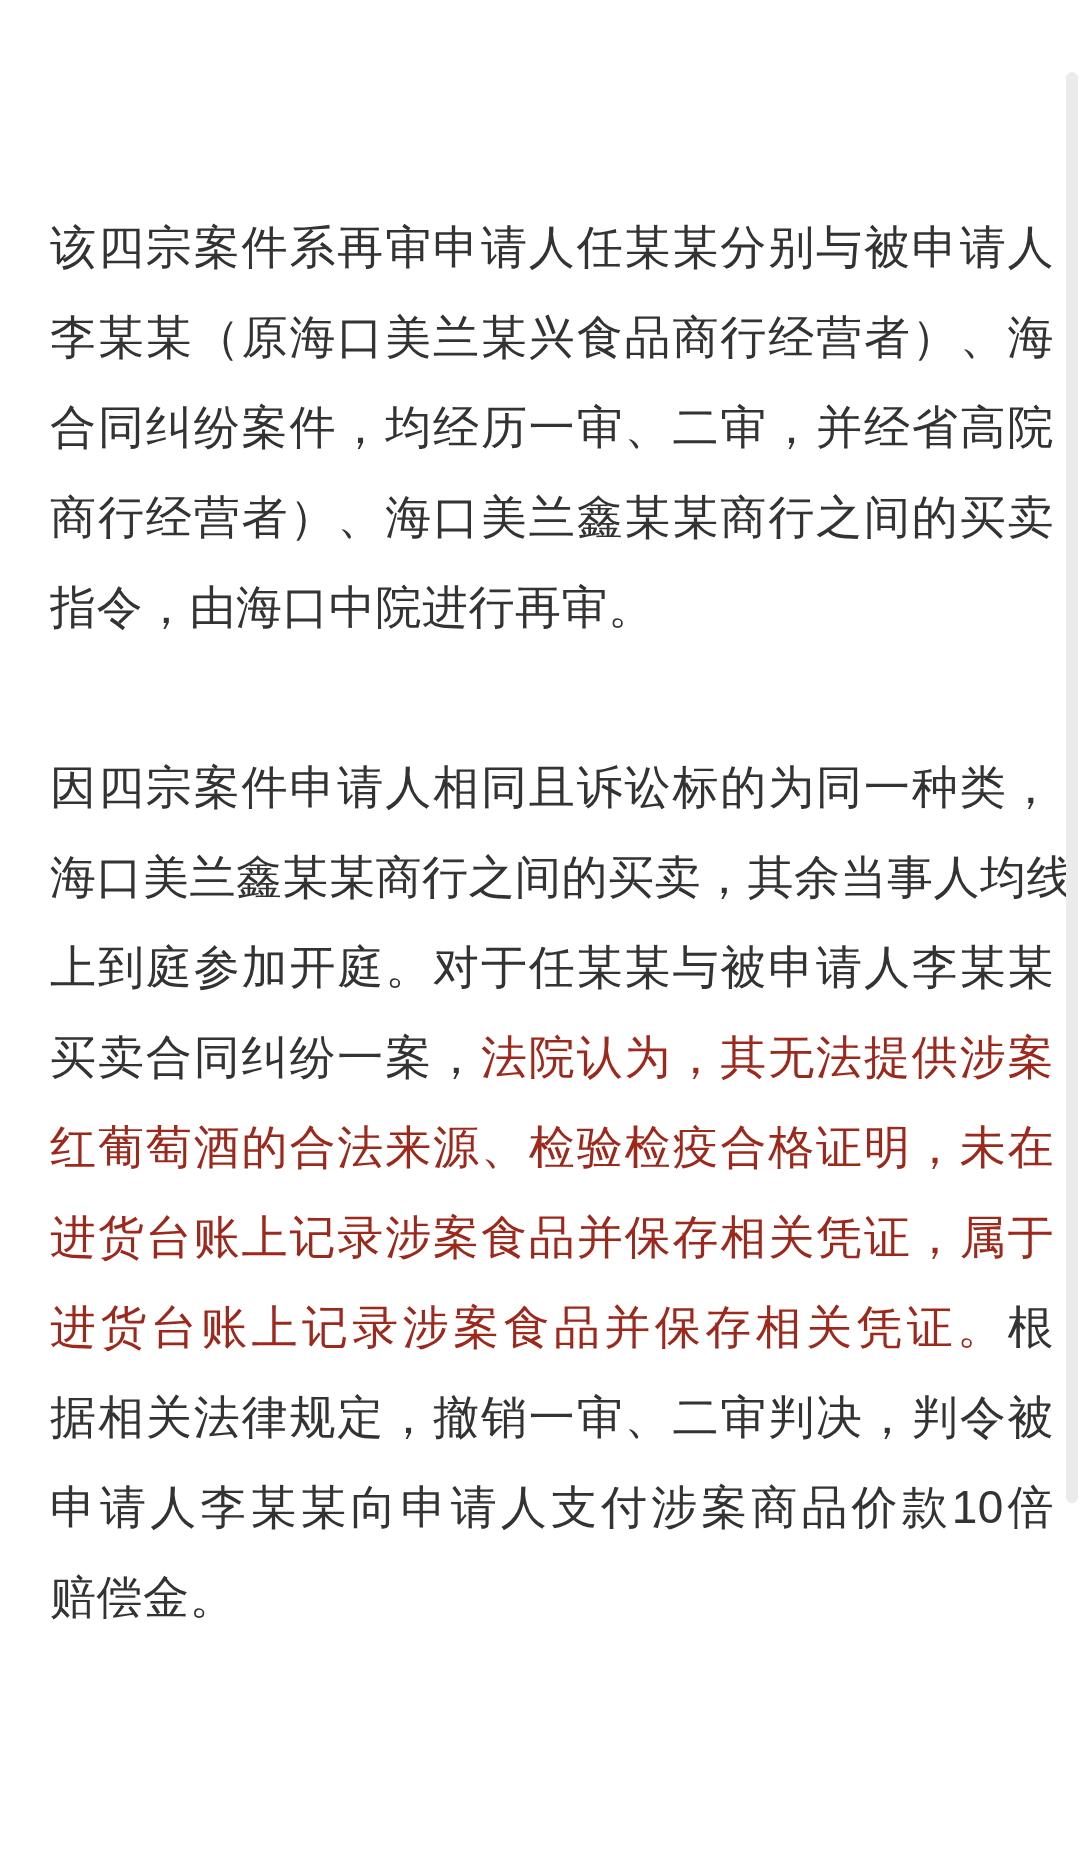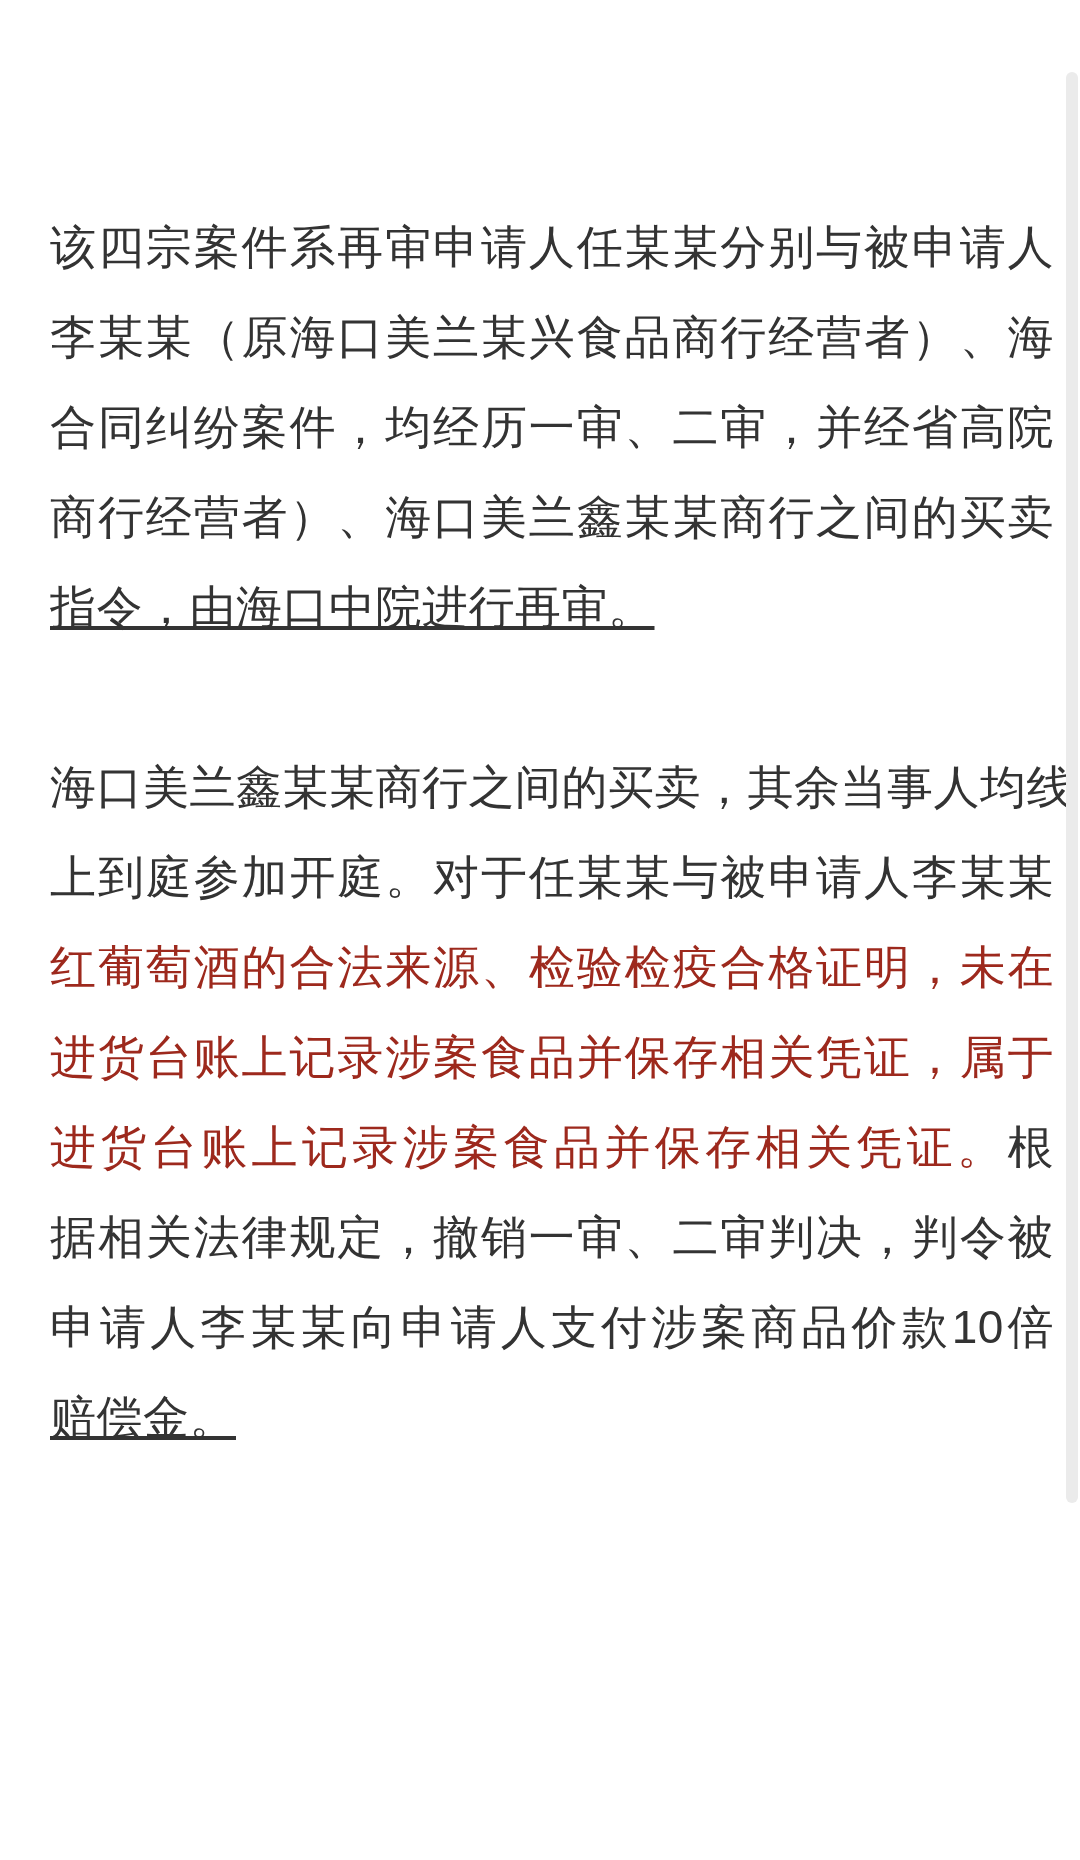--- a/index.html
+++ b/index.html
@@ -24,21 +24,20 @@
   }
   .paragraph { margin: 0 0 90px 0; }
   .paragraph:last-child { margin-bottom: 0; }
   .line {
     text-align: justify;
     text-align-last: justify;
     white-space: nowrap;
   }
   .line.final {
     text-align-last: left;
-    text-decoration: underline;
   }
   .seg { color: var(--text, #333333); }
   .seg.hl { color: var(--hl, #9D291D); }
   .scrollbar-thumb {
     position: absolute;
     right: 2px;
     top: 72px;
     width: 12px;
     height: 1431px;
     border-radius: 6px;
@@ -51,22 +50,24 @@
 <div class="page">
   <div class="article" id="article">
       <div class="paragraph">
         <div class="line"><span class="seg">该四宗案件系再审申请人任某某分别与被申请人</span></div>
         <div class="line"><span class="seg">李某某（原海口美兰某兴食品商行经营者）、海</span></div>
         <div class="line"><span class="seg">合同纠纷案件，均经历一审、二审，并经省高院</span></div>
         <div class="line"><span class="seg">商行经营者）、海口美兰鑫某某商行之间的买卖</span></div>
         <div class="line final"><span class="seg">指令，由海口中院进行再审。</span></div>
       </div>
       <div class="paragraph">
+        <div class="line"><span class="seg">因四宗案件申请人相同且诉讼标的为同一种类，</span></div>
         <div class="line"><span class="seg">海口美兰鑫某某商行之间的买卖，其余当事人均线</span></div>
         <div class="line"><span class="seg">上到庭参加开庭。对于任某某与被申请人李某某</span></div>
+        <div class="line"><span class="seg">买卖合同纠纷一案，</span><span class="seg hl">法院认为，其无法提供涉案</span></div>
         <div class="line"><span class="seg hl">红葡萄酒的合法来源、检验检疫合格证明，未在</span></div>
         <div class="line"><span class="seg hl">进货台账上记录涉案食品并保存相关凭证，属于</span></div>
         <div class="line"><span class="seg hl">进货台账上记录涉案食品并保存相关凭证。</span><span class="seg">根</span></div>
         <div class="line"><span class="seg">据相关法律规定，撤销一审、二审判决，判令被</span></div>
         <div class="line"><span class="seg">申请人李某某向申请人支付涉案商品价款10倍</span></div>
         <div class="line final"><span class="seg">赔偿金。</span></div>
       </div>
     </div>
   <div class="scrollbar-thumb"></div>
 </div>

